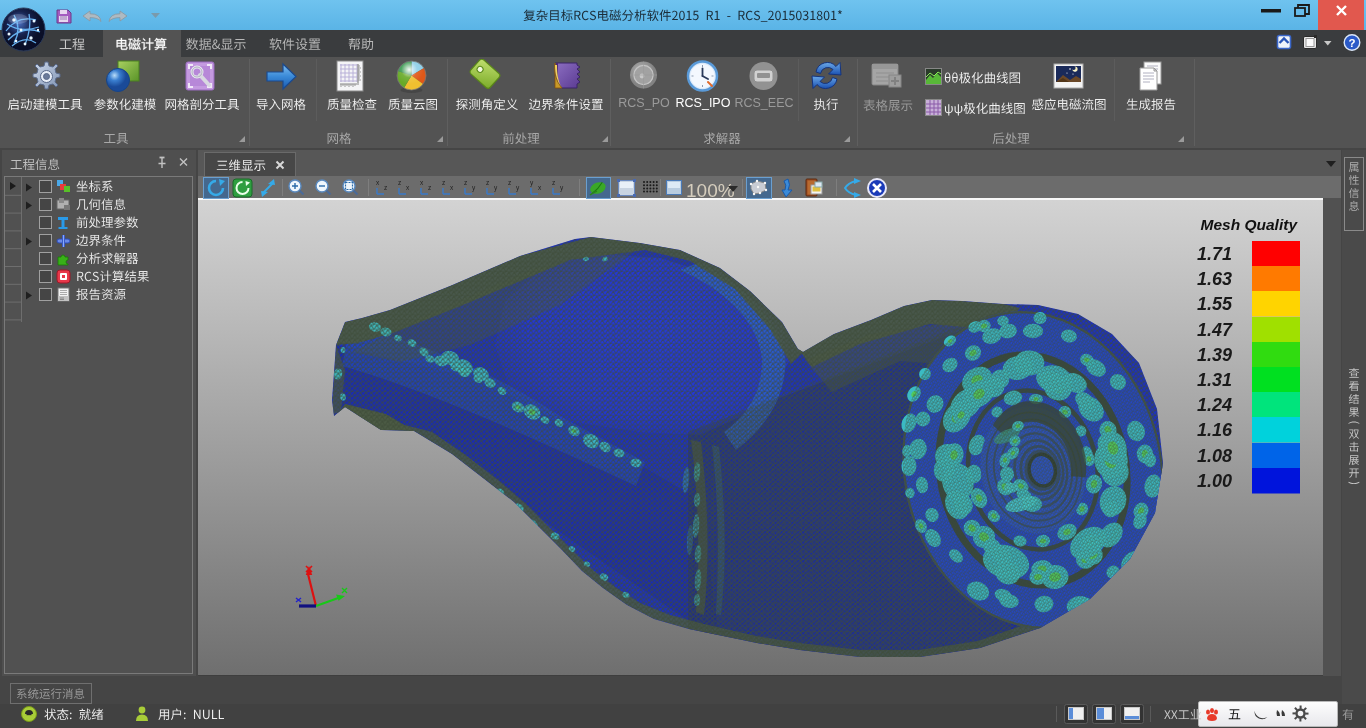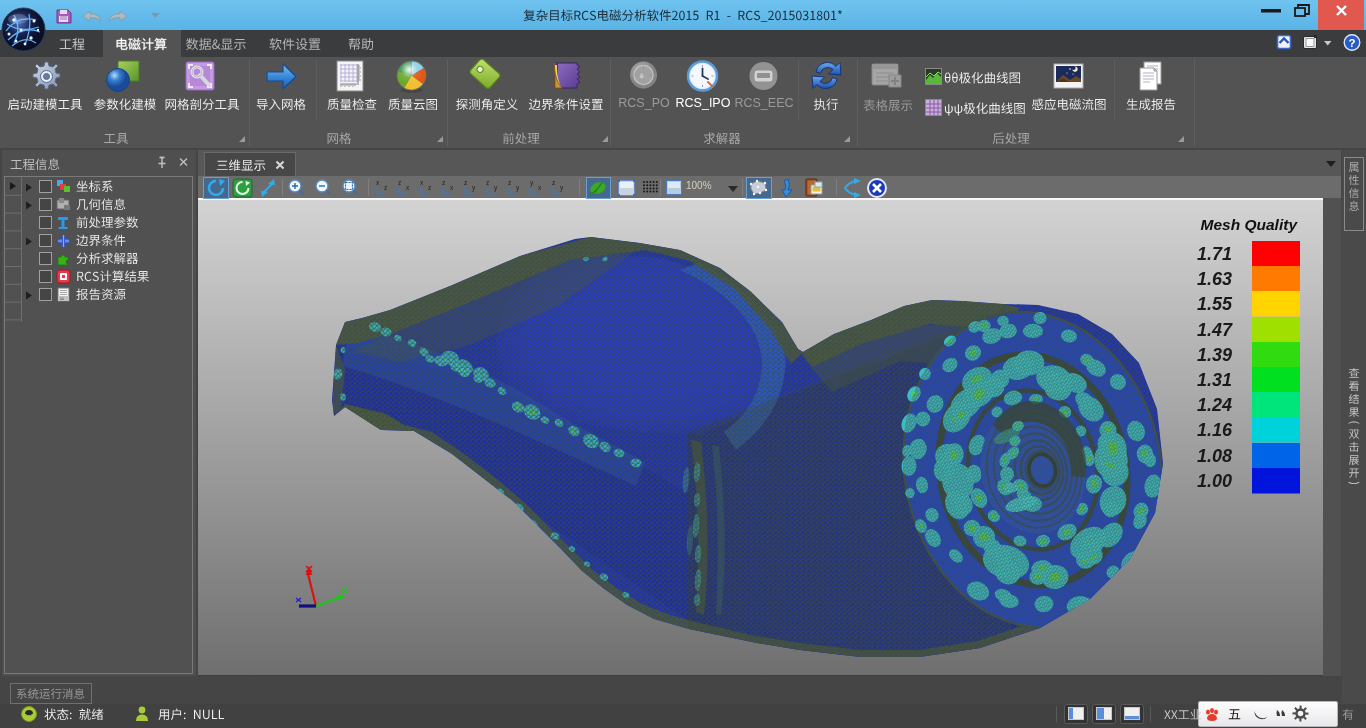--- a/index.html
+++ b/index.html
@@ -523,21 +523,21 @@
     <circle cx="13.600000000000001" cy="14.600000000000001" r="1" fill="#1a1a1a"></circle>
     <circle cx="16.8" cy="5.0" r="1" fill="#1a1a1a"></circle>
     <circle cx="16.8" cy="8.2" r="1" fill="#1a1a1a"></circle>
     <circle cx="16.8" cy="11.4" r="1" fill="#1a1a1a"></circle>
     <circle cx="16.8" cy="14.600000000000001" r="1" fill="#1a1a1a"></circle>
   </svg>
 <svg class="abs" style="left:664px;top:177px" width="20" height="22">
     <rect x="2.5" y="3.5" width="15" height="14" fill="#b8cce0" stroke="#4a7ab8"></rect>
     <rect x="4" y="5" width="12" height="6" fill="#ddeaf6"></rect>
   </svg>
-<div class="abs" style="left:686px;top:180px;width:50px;height:16px;color:#d5cdbd;font-size:10px;font-family:'Liberation Sans'">100%</div>
+<div class="abs" style="left:686px;top:180px;width:50px;height:16px;color:#d5cdbd;font-size:19px;font-family:'Liberation Sans'">100%</div>
 <svg class="abs" style="left:727px;top:185px" width="12" height="8">
     <path d="M1 1 l10 0 -5 6 z" fill="#2a2a2a"></path>
   </svg>
 <svg class="abs" style="left:746px;top:177px" width="26" height="22">
     <rect x="0.5" y="0.5" width="25" height="21" fill="#44688e" stroke="#6a9fd0"></rect>
     <path d="M5 7 L11 4 L19 6 L20 13 L14 16 L8 17 L5 12 Z" fill="#c8ccd4" stroke="#888"></path>
     <g fill="#f8f8f8">
       <circle cx="5" cy="7" r="1.2"></circle>
       <circle cx="11" cy="4" r="1.2"></circle>
       <circle cx="19" cy="6" r="1.2"></circle>

